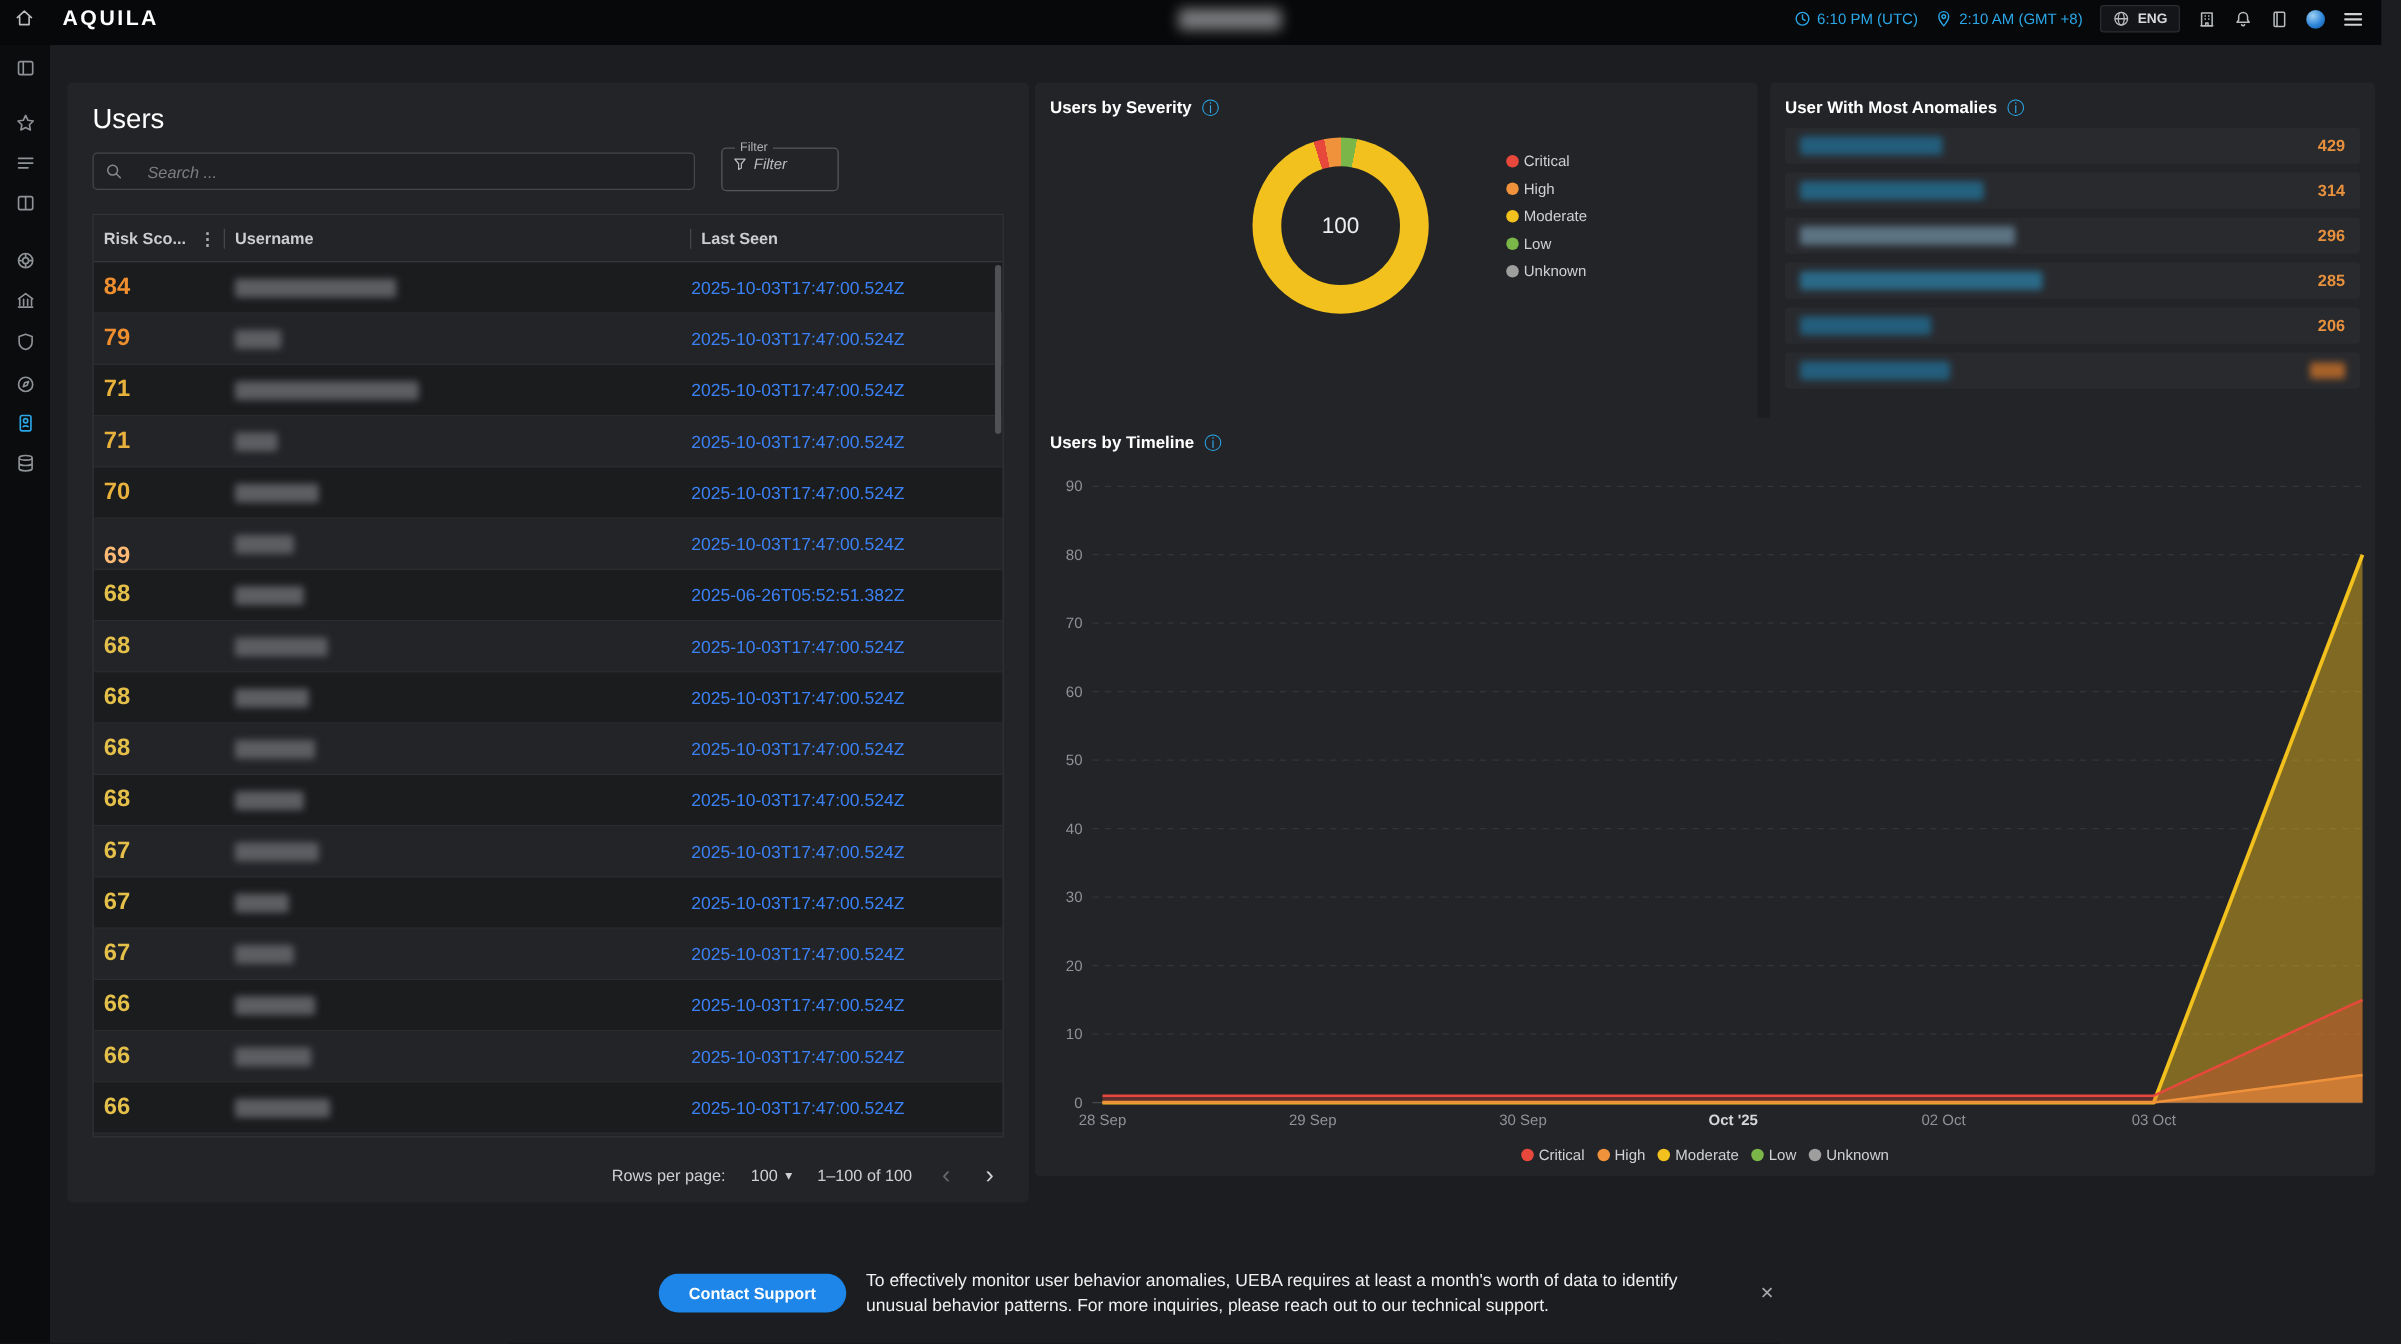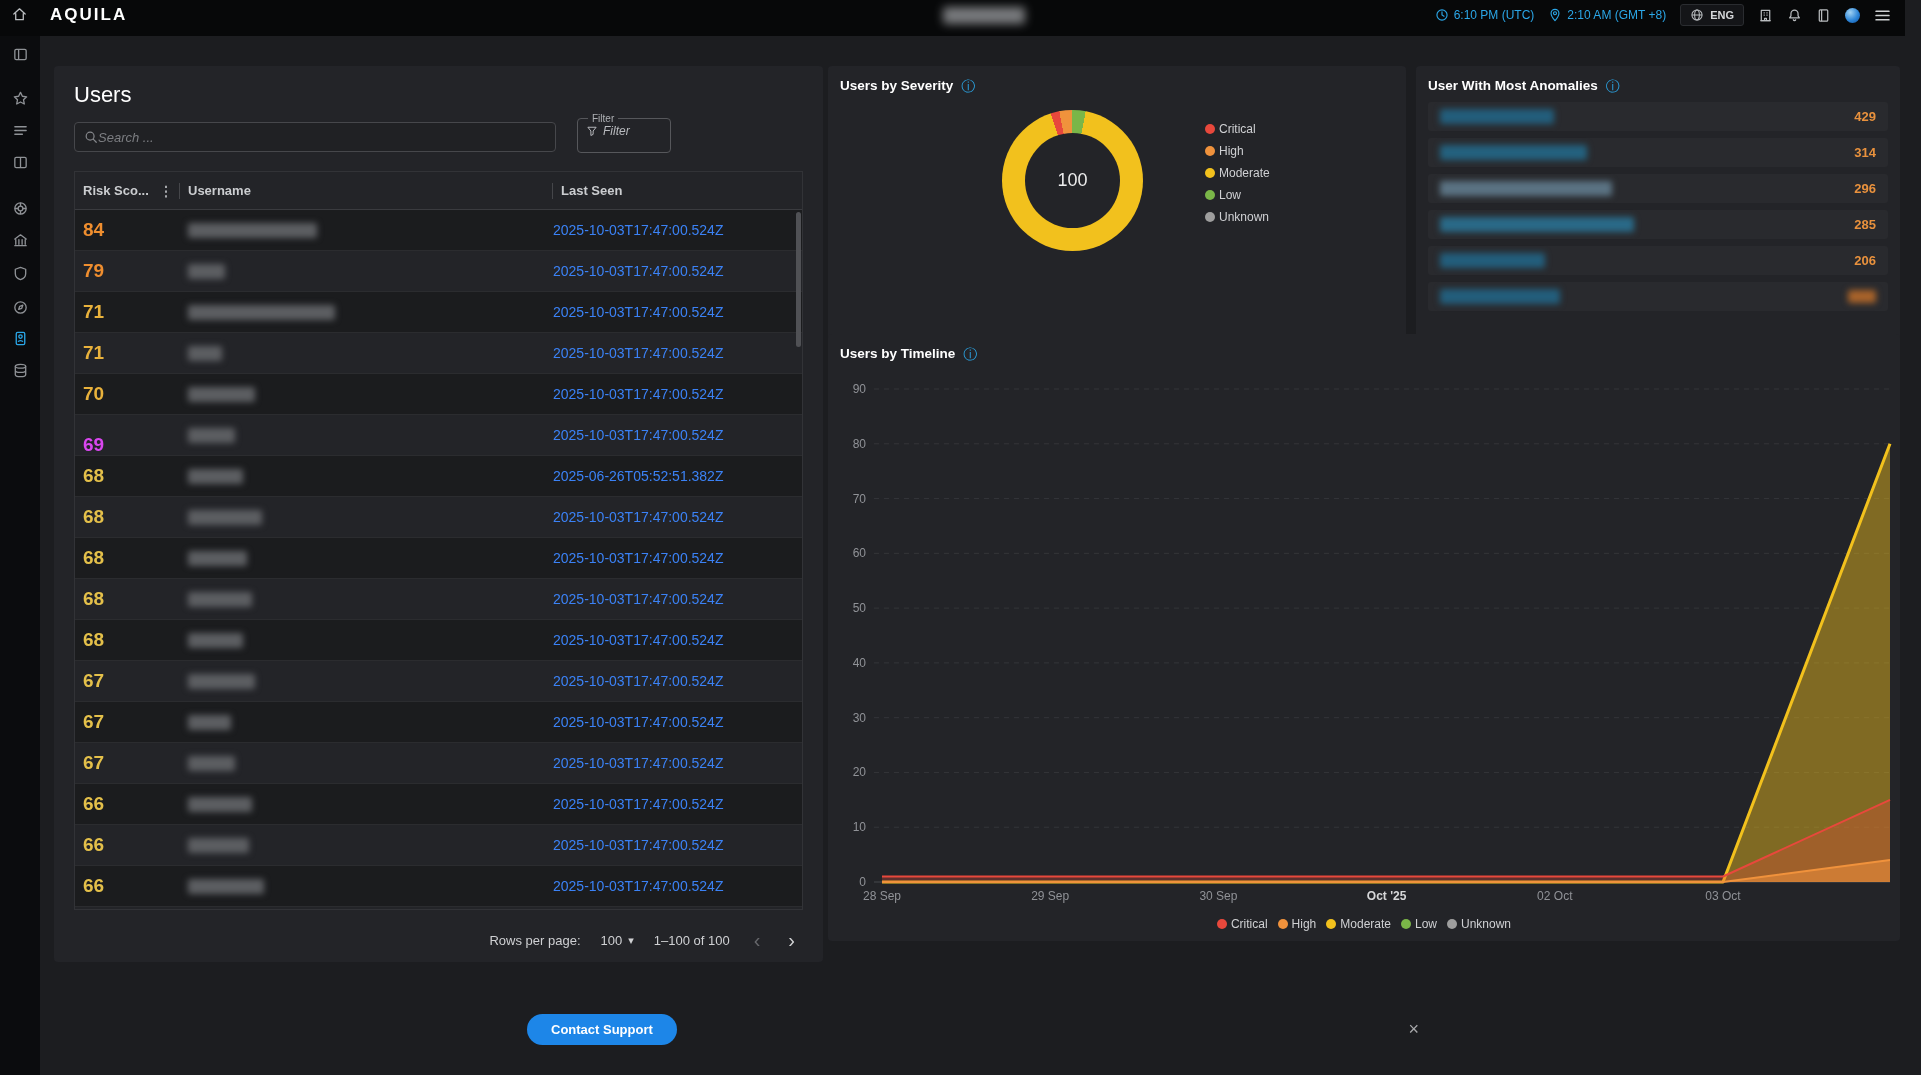--- a/index.html
+++ b/index.html
@@ -32,21 +32,21 @@
   .panel.severity{left:788px;top:36px;width:578px;height:274px}
   .panel.anomalies{left:1376px;top:36px;width:484px;height:274px}
   .panel.timeline{left:788px;top:304px;width:1072px;height:607px}
 
   .p-title-row{position:absolute;left:12px;top:12px;display:flex;align-items:center;gap:8px}
   .p-title{font-size:13.5px;font-weight:700;color:#fff}
   .info{color:#2ba7e8;font-size:14px;line-height:1;cursor:pointer}
 
   
   .u-title{position:absolute;left:20px;top:16px;font-size:22px;font-weight:500;color:#fff}
-  .search{position:absolute;left:20px;top:56px;width:482px;height:30px;border:1px solid #46474b;border-radius:4px;display:flex;align-items:center;gap:0;padding:11px 9px;color:#85878b;background:#202124}
+  .search{position:absolute;left:20px;top:56px;width:482px;height:30px;border:1px solid #46474b;border-radius:4px;display:flex;align-items:center;gap:20px;padding:11px 9px;color:#85878b;background:#202124}
   .search input{flex:1;background:transparent;border:none;outline:none;color:#cfcfcf;font-size:13px;font-style:italic;font-family:inherit}
   .search input::placeholder{color:#7c7e82;font-style:italic}
   .filter-fs{position:absolute;left:523px;top:47px;width:94px;height:40px;border:1px solid #56575b;border-radius:4px;padding:0 8px;background:transparent}
   .filter-fs legend{font-size:10px;color:#aeb0b4;padding:0 4px;margin-left:2px}
   .filter-btn{display:flex;align-items:center;gap:5px;background:none;border:none;color:#b9bbbf;font-size:12px;font-style:italic;cursor:pointer;font-family:inherit}
 
   .table-box{position:absolute;left:20px;top:105px;width:729px;bottom:52px;border:1px solid #323337;overflow:hidden}
   .t-head{display:flex;align-items:center;height:38px;border-bottom:1px solid #3a3b3f;font-size:13px;font-weight:700;color:#cbcdd0;background:#232428}
   .h-score{width:104px;display:flex;align-items:center;justify-content:space-between;padding:0 6px 0 8px;cursor:pointer}
   .kebab{color:#a7a9ad;font-size:14px;cursor:pointer}
@@ -288,21 +288,21 @@
               <div class="u-seen">2025-10-03T17:47:00.524Z</div>
             </div>
             <div class="u-row">
               <div class="u-score" style="color: rgb(233, 178, 60);">70</div>
               <div class="u-user">
                 <div class="redact" style="width: 67px;"></div>
               </div>
               <div class="u-seen">2025-10-03T17:47:00.524Z</div>
             </div>
             <div class="u-row">
-              <div class="u-score" style="color: #d946ef; margin-top: 20px;">69</div>
+              <div class="u-score" style="color: #fdba74; margin-top: 20px;">69</div>
               <div class="u-user">
                 <div class="redact" style="width: 47px;"></div>
               </div>
               <div class="u-seen">2025-10-03T17:47:00.524Z</div>
             </div>
             <div class="u-row">
               <div class="u-score" style="color: rgb(228, 192, 74);">68</div>
               <div class="u-user">
                 <div class="redact" style="width: 55px;"></div>
               </div>
@@ -519,17 +519,18 @@
           </div>
           <div class="leg-item">
             <span class="leg-dot" style="background: rgb(158, 158, 158);"></span>
             <span>Unknown</span>
           </div>
         </div>
     </section>
 
     <div class="banner">
       <button class="support-btn">Contact Support</button>
+      <p class="banner-text">To effectively monitor user behavior anomalies, UEBA requires at least a month's worth of data to identify unusual behavior patterns. For more inquiries, please reach out to our technical support.</p>
       <span class="banner-close">×</span>
     </div>
 
   </main>
 </div>
 
 </body></html>

